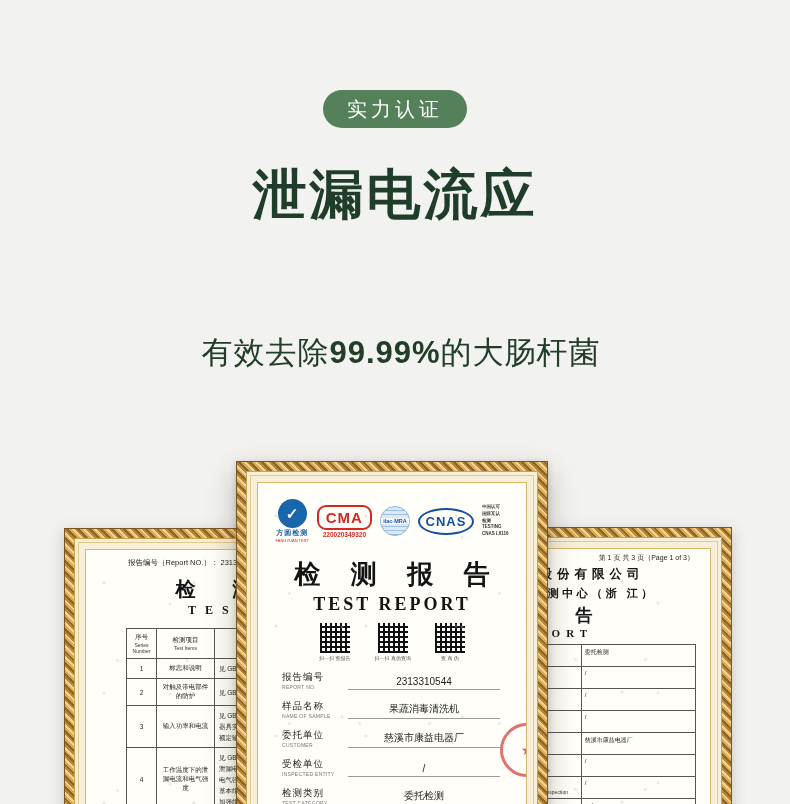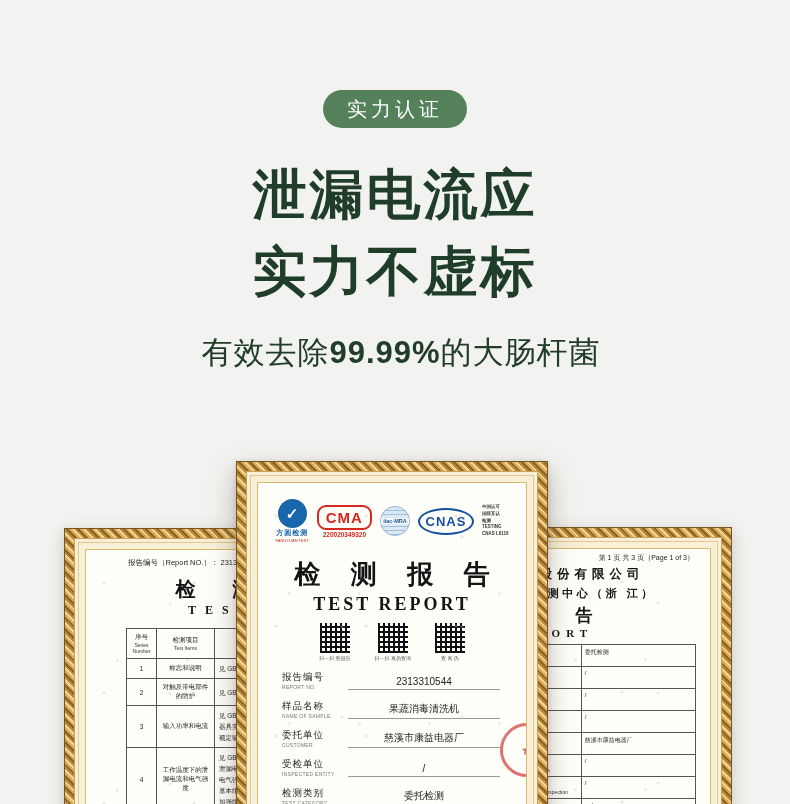--- a/index.html
+++ b/index.html
@@ -117,21 +117,20 @@
 </style>
 </head>
 <body>
 
 <div class="stage">
 
   <div class="badge">实力认证</div>
 
   <div class="heading">
     <span>泄漏电流应</span><br>
-    <span>实力不虚标</span>
   </div>
 
   <div class="subtitle">
     <span>有效去除</span><b>99.99%</b><span>的大肠杆菌</span>
   </div>
 
   <div class="cert cert-left">
     <div class="frame">
         <div class="mat">
           <div class="paper">

